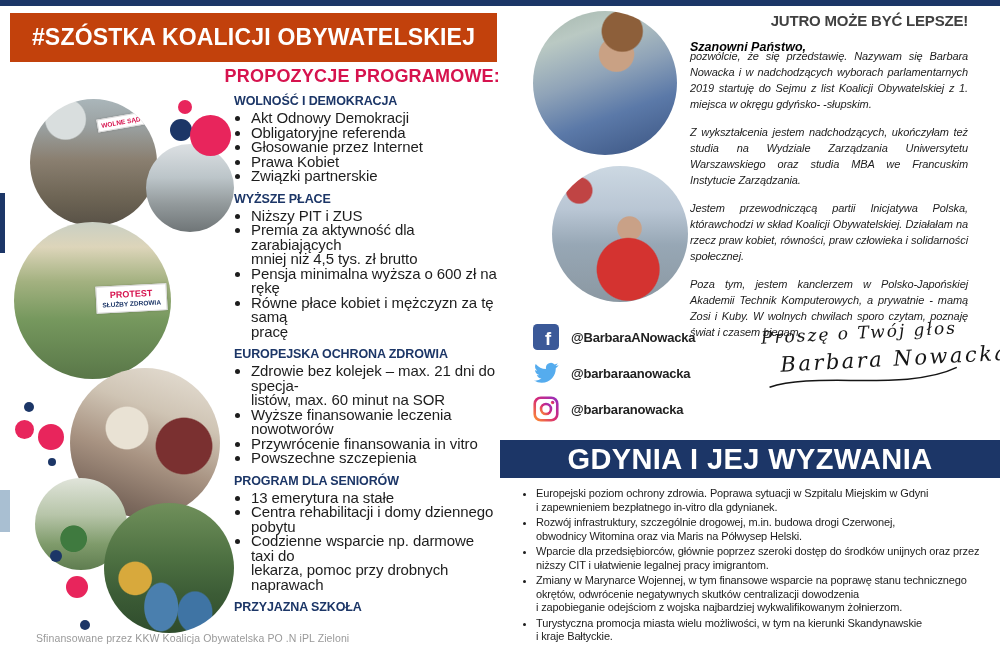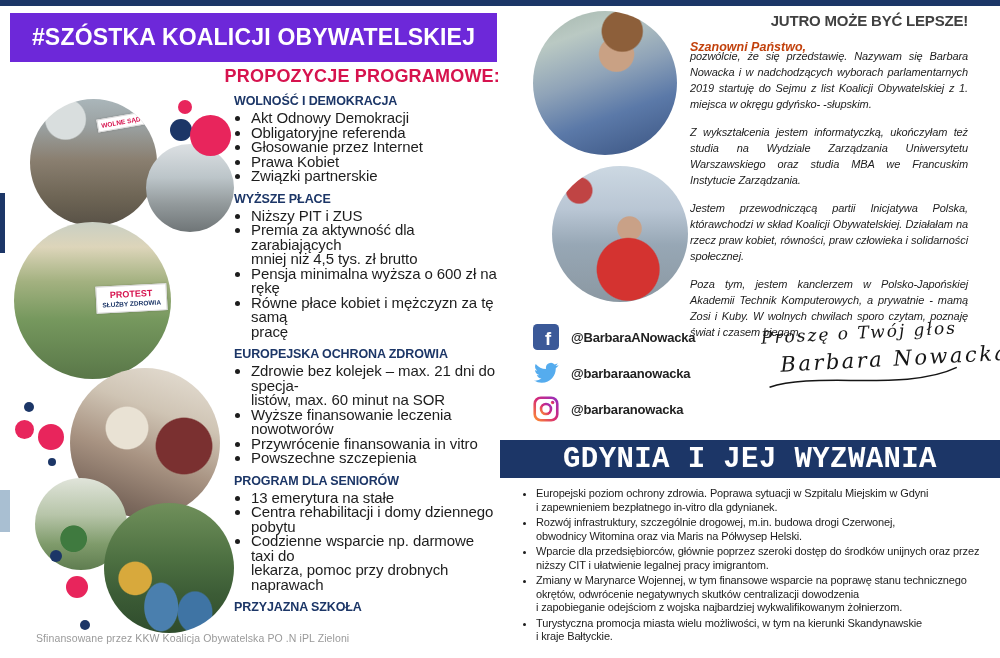--- a/index.html
+++ b/index.html
@@ -1,20 +1,20 @@
 <!DOCTYPE html>
 <html><head>
 <meta charset="utf-8">
 <style>
   html,body{margin:0;padding:0;background:#e8e8e8;}
   .page{position:relative;width:1000px;height:658px;background:#ffffff;overflow:hidden;
         font-family:"Liberation Sans",sans-serif;color:#222;}
   
   .top-strip{position:absolute;left:0;top:0;width:1000px;height:6px;background:#1c3667;}
-  .main-header{position:absolute;left:10px;top:13px;width:487px;height:49px;background:#6d28d9;
+  .main-header{position:absolute;left:10px;top:13px;width:487px;height:49px;background:#c2410c;
         display:flex;align-items:center;justify-content:center;}
   .main-header span{color:#fff;font-weight:bold;font-size:23px;letter-spacing:.2px;white-space:nowrap;}
   .left-heading{position:absolute;left:0;top:66px;width:500px;text-align:right;
         color:#d6134e;font-weight:bold;font-size:18px;letter-spacing:.2px;}
   
   .photo{position:absolute;border-radius:50%;overflow:hidden;}
   .c1{left:30px;top:99px;width:127px;height:127px;
       background:radial-gradient(circle at 28% 16%,#d9dede 0 14%,transparent 15%),
       linear-gradient(180deg,#aab6ba 0%,#9aa0a0 22%,#8a7f70 48%,#6f6656 76%,#585146 100%);}
   .c2{left:146px;top:144px;width:88px;height:88px;
@@ -56,38 +56,38 @@
   
   .prog-col{position:absolute;left:234px;top:93px;width:264px;}
   .prog-section{margin-bottom:7px;}
   .prog-title{color:#1c3667;font-weight:bold;font-size:12.5px;line-height:16px;margin-bottom:2px;letter-spacing:-.1px;}
   .prog-list{margin:0;padding:0 0 0 17px;list-style:disc;}
   .prog-list li{font-size:15px;line-height:14.5px;letter-spacing:-.1px;white-space:pre-line;color:#1d1d1d;}
   .footer-note{position:absolute;left:36px;top:632px;font-size:10.5px;color:#9a9a9a;letter-spacing:.1px;}
   
   .right-heading{position:absolute;left:688px;top:12px;width:280px;text-align:right;
       color:#404040;font-weight:bold;font-size:15px;letter-spacing:-.2px;white-space:nowrap;}
-  .salutation{position:absolute;left:690px;top:40px;font-style:italic;font-weight:bold;font-size:12.5px;color:#c2410c;text-align:center;}
+  .salutation{position:absolute;left:690px;top:40px;font-style:italic;font-weight:bold;font-size:12.5px;color:#000000;text-align:center;}
   .para-col{position:absolute;left:690px;top:48px;width:278px;}
   .para{font-style:italic;font-size:11px;line-height:16px;text-align:justify;
       letter-spacing:-.1px;color:#1d1d1d;margin-bottom:12px;}
   
   .social{position:absolute;left:533px;top:324px;}
   .soc-row{display:flex;align-items:center;height:26px;margin-bottom:10px;}
   .soc-icon{width:26px;height:26px;display:inline-block;flex:0 0 26px;}
   .soc-handle{margin-left:12px;font-weight:bold;font-size:13px;color:#222;letter-spacing:-.2px;}
   
   .signature{position:absolute;left:762px;top:322px;width:215px;transform:rotate(-3deg);
       font-family:"DejaVu Serif",serif;font-style:italic;color:#151515;}
   .sig-line1{font-size:17px;letter-spacing:2px;white-space:nowrap;}
   .sig-line2{font-size:21px;letter-spacing:2.5px;margin:6px 0 0 18px;white-space:nowrap;}
   .sig-swash{display:block;margin:-4px 0 0 2px;}
   
   .gdynia-banner{position:absolute;left:500px;top:440px;width:500px;height:38px;background:#1c3667;
-      display:flex;align-items:center;justify-content:center;font-family:Liberation Mono, monospace;}
+      display:flex;align-items:center;justify-content:center;}
   .gdynia-banner span{color:#fff;font-weight:bold;font-size:29px;letter-spacing:.4px;white-space:nowrap;}
   .gdynia-list{position:absolute;left:520px;top:487px;width:470px;margin:0;padding:0 0 0 16px;list-style:disc;}
   .gdynia-list li{font-size:11px;line-height:13.5px;letter-spacing:-.15px;white-space:pre-line;
       color:#1d1d1d;margin-bottom:2px;}
 </style>
 </head>
 <body>
 
 <div class="page">
 
@@ -174,21 +174,21 @@
   <div class="footer-note">Sfinansowane przez KKW Koalicja Obywatelska PO .N iPL Zieloni</div>
 
   <div class="photo r1"></div>
   <div class="photo r2"></div>
 
   <div class="right-heading">JUTRO MOŻE BYĆ LEPSZE!</div>
   <div class="salutation">Szanowni Państwo,</div>
 
   <div class="para-col">
     <div class="para">pozwólcie, że się przedstawię. Nazywam się Barbara Nowacka i w nadchodzących wyborach parlamentarnych 2019 startuję do Sejmu z list Koalicji Obywatelskiej z 1. miejsca w okręgu gdyńsko- -słupskim.</div>
-    <div class="para">Z wykształcenia jestem informatyczką, ukończyłam też studia na Wydziale Zarządzania Uniwersytetu Warszawskiego oraz studia MBA we Francuskim Instytucie Zarządzania.</div>
+    <div class="para">Z wykształcenia jestem nadchodzących, ukończyłam też studia na Wydziale Zarządzania Uniwersytetu Warszawskiego oraz studia MBA we Francuskim Instytucie Zarządzania.</div>
     <div class="para">Jestem przewodniczącą partii Inicjatywa Polska, którawchodzi w skład Koalicji Obywatelskiej. Działałam na rzecz praw kobiet, równości, praw człowieka i solidarności społecznej.</div>
     <div class="para">Poza tym, jestem kanclerzem w Polsko-Japońskiej Akademii Technik Komputerowych, a prywatnie - mamą Zosi i Kuby. W wolnych chwilach sporo czytam, poznaję świat i czasem biegam.</div>
   </div>
 
   <div class="social">
     <div class="soc-row">
       <span class="soc-icon">
         <svg viewBox="0 0 24 24" width="26" height="26">
             <rect width="24" height="24" rx="4" fill="#3b5998"></rect>
           <text x="14" y="19.5" text-anchor="middle" font-family="Liberation Sans" font-size="17" font-weight="bold" fill="#ffffff">f</text>

